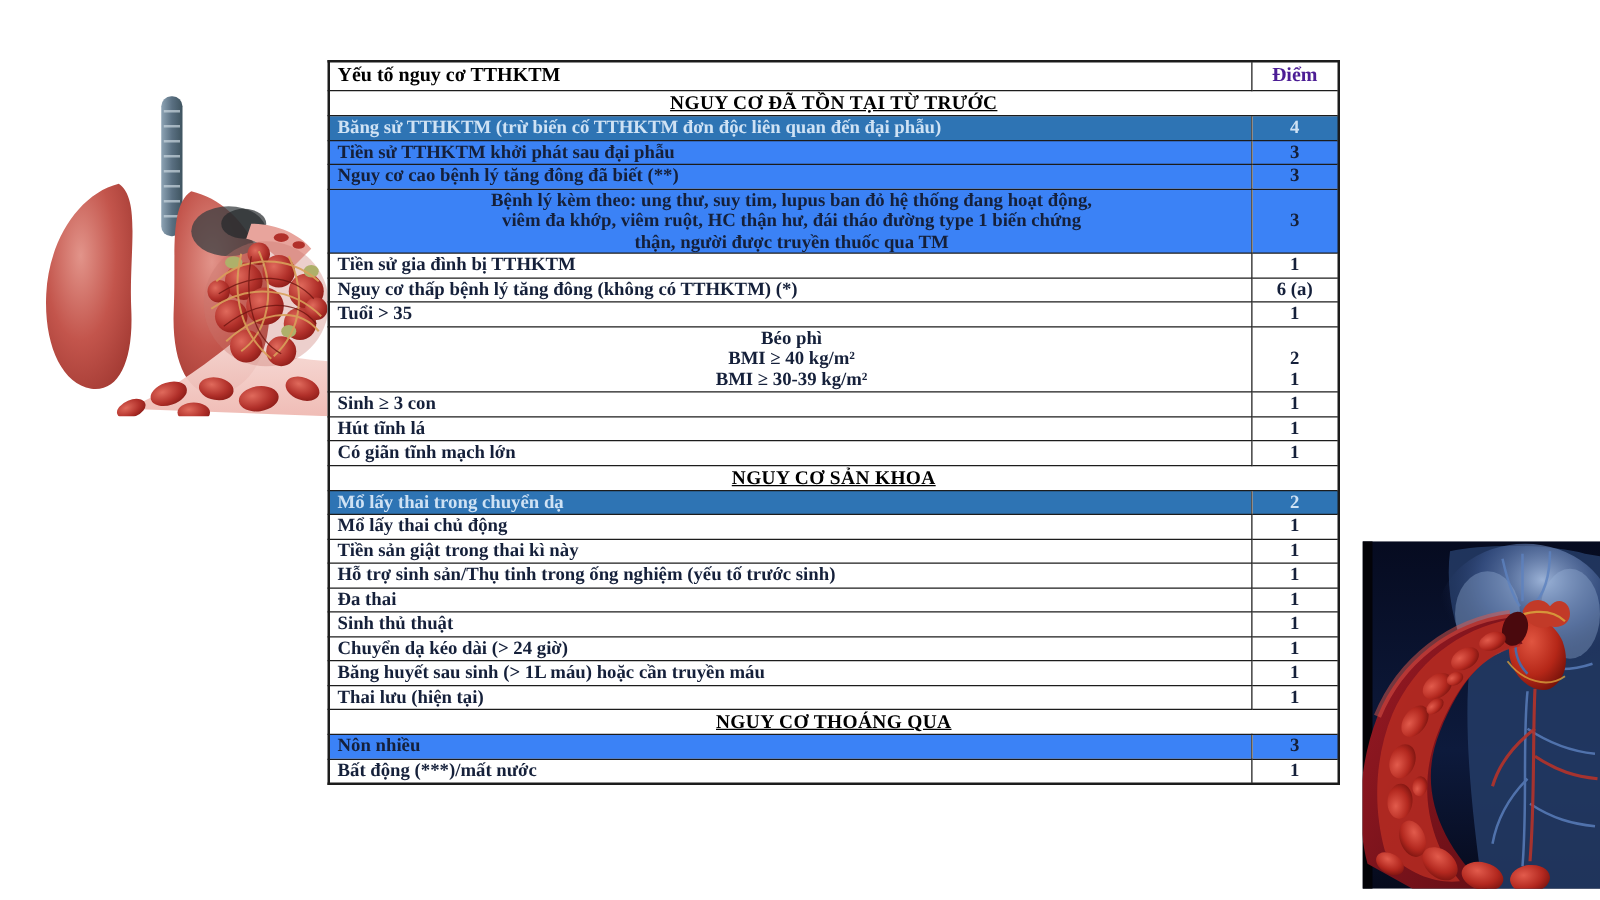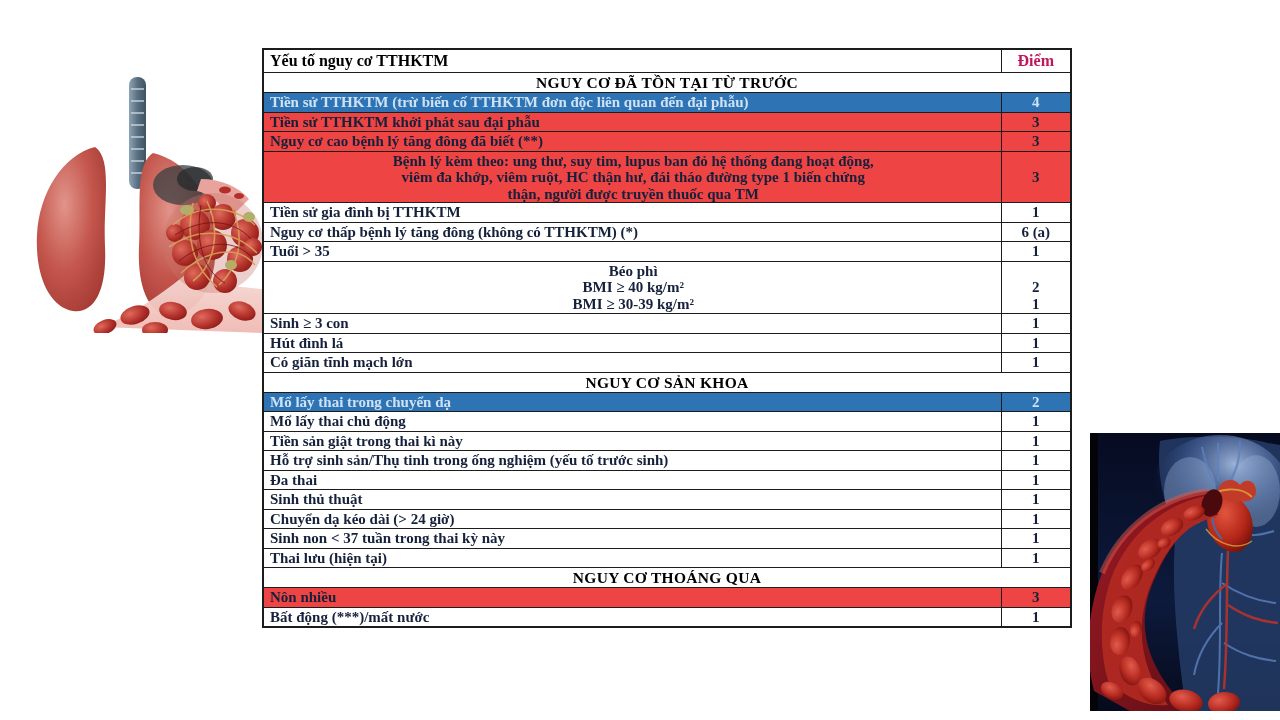--- a/index.html
+++ b/index.html
@@ -11,27 +11,27 @@
   table.risk{border-collapse:collapse;width:100%;table-layout:fixed;
              border:2px solid #1c1c1c;background:#ffffff;}
   table.risk td{border:1px solid #1c1c1c;overflow:hidden;}
   td.factor{padding:0 4px 0 6px;font-weight:bold;font-size:15px;line-height:16.5px;
             color:#15203a;text-align:left;vertical-align:middle;}
   td.points{width:70px;text-align:center;font-weight:bold;font-size:15px;
             line-height:16.5px;color:#15203a;vertical-align:middle;}
   tr.hd{height:22px;}
   tr.hd td{font-size:16px;color:#000;}
   tr.hd td.factor{line-height:20px;}
-  tr.hd td.points{line-height:20px;color:#be185d;}
-  tr.sec{height:18px;}
+  tr.hd td.points{line-height:20px;color:#4c1d95;}
+  tr.sec{height:18px;text-decoration:underline;}
   td.section{font-weight:bold;text-align:center;color:#000;font-size:15.5px;
              line-height:17px;letter-spacing:.3px;}
   tr.plain{height:17px;margin-top:13px;}
   tr.shaded{height:17px;}
-  tr.shaded td{background:#ef4444;margin-top:16px;}
+  tr.shaded td{background:#3b82f6;margin-top:16px;}
   tr.highlight{height:17px;}
   tr.highlight td{background:#2e74b4;}
   tr.highlight td.factor,tr.highlight td.points{color:#cfe2f4;}
   tr.multi td.factor{vertical-align:top;padding-top:1px;text-align:center;}
   tr.multi td.points{vertical-align:middle;}
   tr.talltop td.factor{vertical-align:top;padding-top:1px;}
 
   
   .wm{position:absolute;color:#6d7891;opacity:.12;font-size:20px;font-weight:bold;
       transform:rotate(-55deg);pointer-events:none;letter-spacing:2px;}
@@ -148,21 +148,21 @@
         </colgroup>
       <tbody>
         <tr class="hd">
           <td class="factor">Yếu tố nguy cơ TTHKTM</td>
           <td class="points">Điểm</td>
         </tr>
       <tr class="sec">
             <td colspan="2" class="section">NGUY CƠ ĐÃ TỒN TẠI TỪ TRƯỚC</td>
           </tr>
           <tr class="highlight">
-            <td class="factor">Tiền sử TTHKTM (trừ biến cố TTHKTM đơn độc liên quan đến đại phẫu)</td>
+            <td class="factor">Băng sử TTHKTM (trừ biến cố TTHKTM đơn độc liên quan đến đại phẫu)</td>
             <td class="points">4</td>
           </tr>
           <tr class="shaded">
             <td class="factor">Tiền sử TTHKTM khởi phát sau đại phẫu</td>
             <td class="points">3</td>
           </tr>
           <tr class="shaded">
             <td class="factor">Nguy cơ cao bệnh lý tăng đông đã biết (**)</td>
             <td class="points">3</td>
           </tr>
@@ -196,21 +196,21 @@
               <div>&nbsp;</div>
               <div>2</div>
               <div>1</div>
             </td>
           </tr>
           <tr class="plain">
             <td class="factor">Sinh ≥ 3 con</td>
             <td class="points">1</td>
           </tr>
           <tr class="plain">
-            <td class="factor">Hút đình lá</td>
+            <td class="factor">Hút tĩnh lá</td>
             <td class="points">1</td>
           </tr>
           <tr class="plain">
             <td class="factor">Có giãn tĩnh mạch lớn</td>
             <td class="points">1</td>
           </tr>
           <tr class="sec">
             <td colspan="2" class="section">NGUY CƠ SẢN KHOA</td>
           </tr>
           <tr class="highlight">
@@ -235,21 +235,21 @@
           </tr>
           <tr class="plain">
             <td class="factor">Sinh thủ thuật</td>
             <td class="points">1</td>
           </tr>
           <tr class="plain">
             <td class="factor">Chuyển dạ kéo dài (&gt; 24 giờ)</td>
             <td class="points">1</td>
           </tr>
           <tr class="plain">
-            <td class="factor">Sinh non &lt; 37 tuần trong thai kỳ này</td>
+            <td class="factor">Băng huyết sau sinh (&gt; 1L máu) hoặc cần truyền máu</td>
             <td class="points">1</td>
           </tr>
           <tr class="plain">
             <td class="factor">Thai lưu (hiện tại)</td>
             <td class="points">1</td>
           </tr>
           <tr class="sec">
             <td colspan="2" class="section">NGUY CƠ THOÁNG QUA</td>
           </tr>
           <tr class="shaded">

